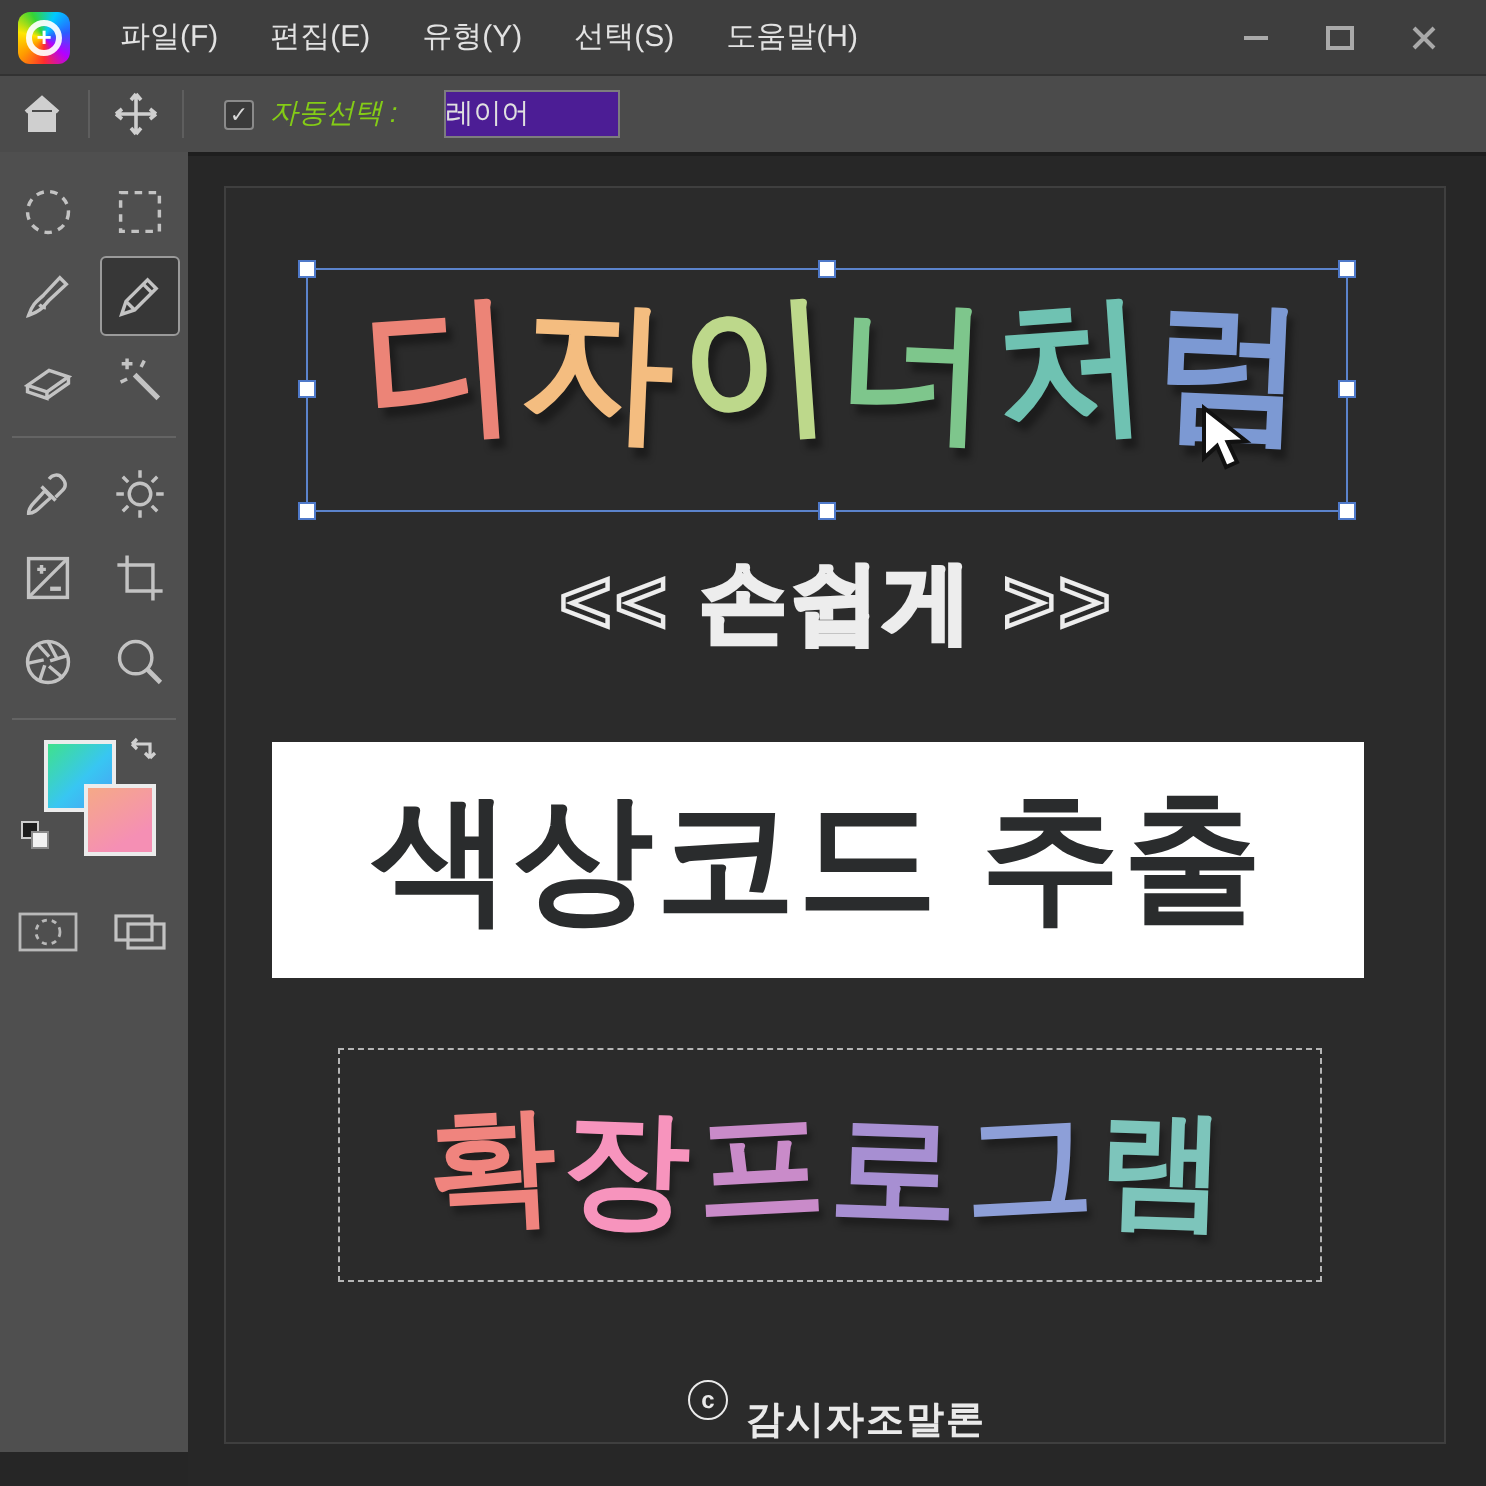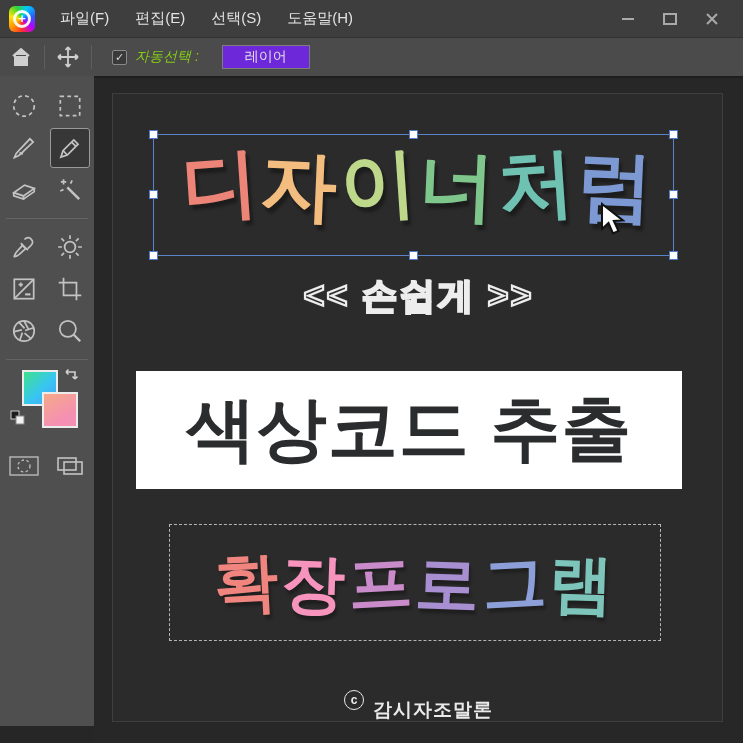--- a/index.html
+++ b/index.html
@@ -22,22 +22,22 @@
   .win-btn { width:34px; height:30px; display:flex; align-items:center; justify-content:center; color:#a9a9a9; }
 
   
   .toolbar { position:absolute; left:0; top:38px; width:743px; height:38px; background:#4b4b4b;
              display:flex; align-items:center; }
   .tb-icon { width:30px; display:flex; align-items:center; justify-content:center; }
   .tb-sep { width:1px; height:24px; background:#5e5e5e; margin:0 8px; }
   .checkbox { width:15px; height:15px; background:#3a3a3a; border:1px solid #8a8a8a; border-radius:2px;
               display:flex; align-items:center; justify-content:center; color:#d8d8d8; font-size:11px; margin:0 8px 0 12px; }
   .tb-label { color:#84cc16; font-size:14px; margin-right:23px;font-style:italic; }
-  .dropdown { width:88px; height:24px; background:#6d28d9; border:1px solid #7d7d7d;
-              display:flex; align-items:center; justify-content:center; color:#e0e0e0; font-size:14px; }
+  .dropdown { width:88px; height:24px; background:#4c1d95; border:1px solid #7d7d7d;
+              display:flex; align-items:center; justify-content:flex-start; color:#e0e0e0; font-size:14px; }
 
   
   .sidebar { position:absolute; left:0; top:76px; width:94px; height:650px; background:#4f4f4f; }
   .tool-grid { display:grid; grid-template-columns:40px 40px; justify-content:center; column-gap:6px; row-gap:2px; padding-top:10px; }
   .tool { width:40px; height:40px; display:flex; align-items:center; justify-content:center; border:1px solid transparent; border-radius:3px; }
   .tool.selected { background:#373737; border:1px solid #9a9a9a; }
   .tool svg { stroke:#c3c3c3; fill:none; stroke-width:1.6; }
   .side-sep { height:1px; background:#646464; margin:8px 6px; }
   .swatches { position:relative; width:94px; height:68px; margin-top:10px; }
   .fg-swatch { position:absolute; left:22px; top:0; width:36px; height:36px; border:2px solid #ececec;
@@ -66,21 +66,21 @@
                border:1px solid #5b83cc; }
   .handle { position:absolute; width:9px; height:9px; background:#ffffff; border:1px solid #4f79c9; }
   .h-tl{left:-5px;top:-5px}.h-tc{left:50%;margin-left:-5px;top:-5px}.h-tr{right:-5px;top:-5px}
   .h-ml{left:-5px;top:50%;margin-top:-5px}.h-mr{right:-5px;top:50%;margin-top:-5px}
   .h-bl{left:-5px;bottom:-5px}.h-bc{left:50%;margin-left:-5px;bottom:-5px}.h-br{right:-5px;bottom:-5px}
 
   .cursor { position:absolute; left:486px; top:108px; }
 
   
   .subtitle { position:absolute; left:0; top:178px; width:611px; text-align:center;
-              font-size:36px; font-weight:800; color:transparent;
+              font-size:44px; font-weight:800; color:transparent;
               -webkit-text-stroke:2.2px #ededed; letter-spacing:2px; white-space:nowrap; }
 
   
   .banner { position:absolute; left:23px; top:277px; width:546px; height:118px; background:#ffffff;
             display:flex; align-items:center; justify-content:center; }
   .banner-text { font-size:70px; font-weight:900; color:#2a2c2d; letter-spacing:1px; white-space:nowrap; }
 
   
   .ext-box { position:absolute; left:56px; top:430px; width:492px; height:117px;
              border:1px dashed #b5b5b5; display:flex; align-items:center; justify-content:center; }
@@ -101,20 +101,21 @@
 
 <div class="window">
 
   <div class="menubar">
     <div class="app-icon">
       <div class="ring"></div>
       <div class="plus">+</div>
     </div>
     <div class="menu-item">파일(F)</div>
     <div class="menu-item">편집(E)</div>
+    <div class="menu-item">유형(Y)</div>
     <div class="menu-item">선택(S)</div>
     <div class="menu-item">도움말(H)</div>
     <div class="win-controls">
       <div class="win-btn">
         <svg width="18" height="18" viewBox="0 0 18 18">
             <line x1="3" y1="9" x2="15" y2="9" stroke="#a9a9a9" stroke-width="2"></line>
           </svg>
       </div>
       <div class="win-btn">
         <svg width="18" height="18" viewBox="0 0 18 18">

